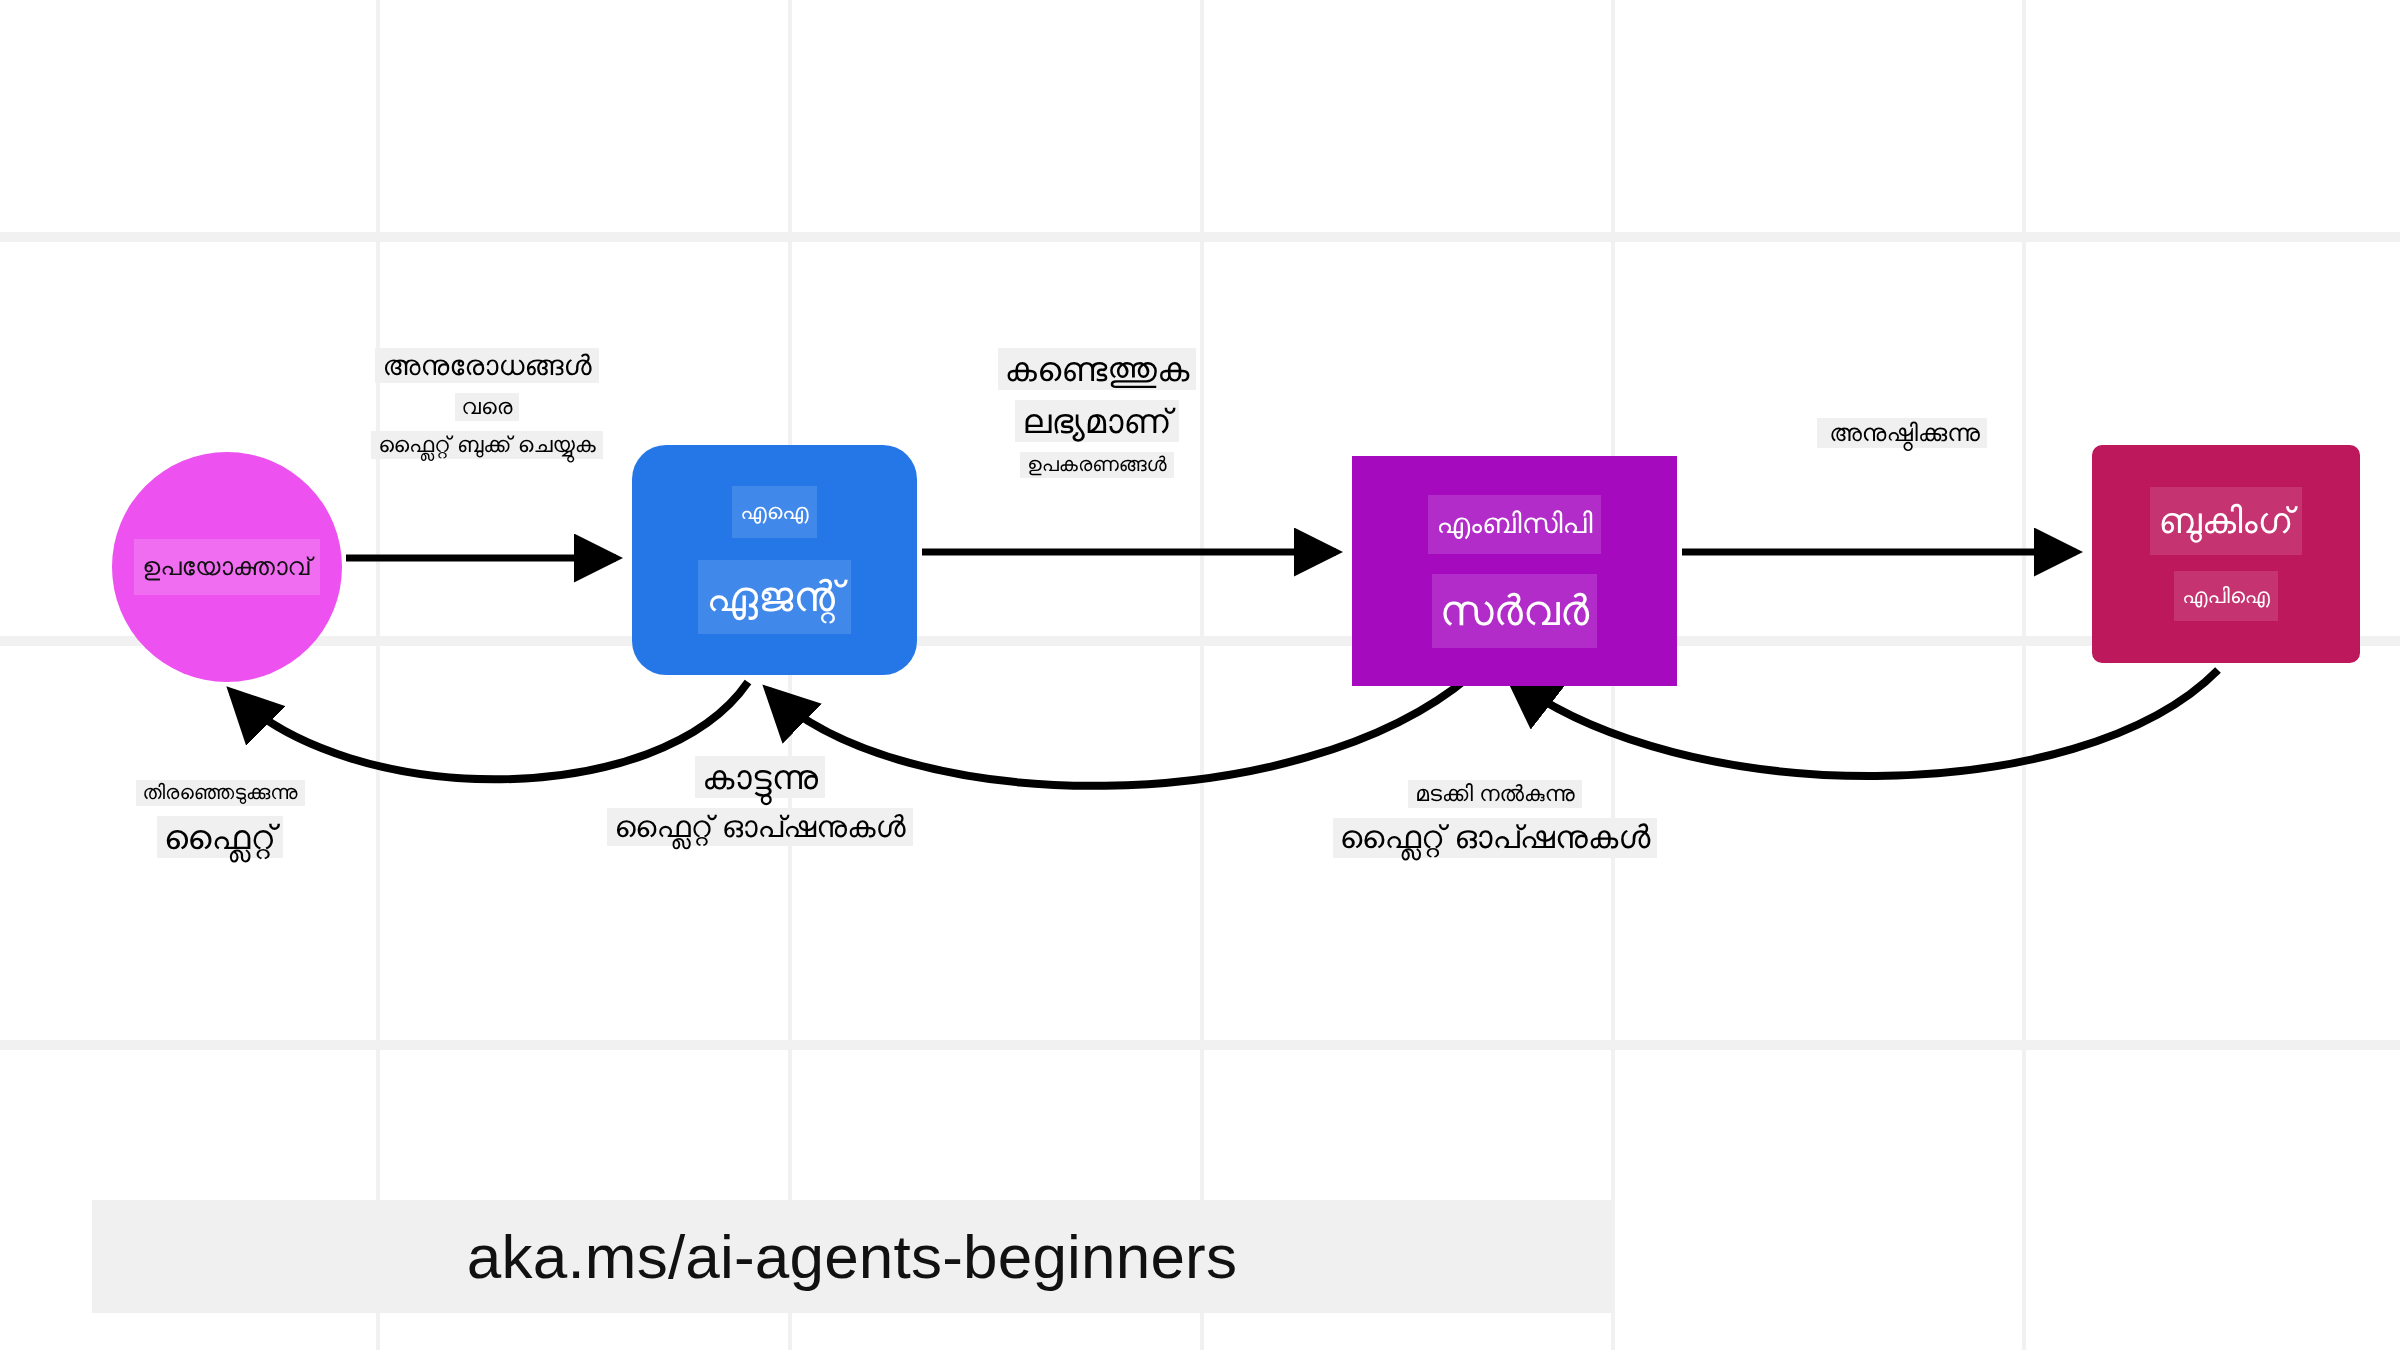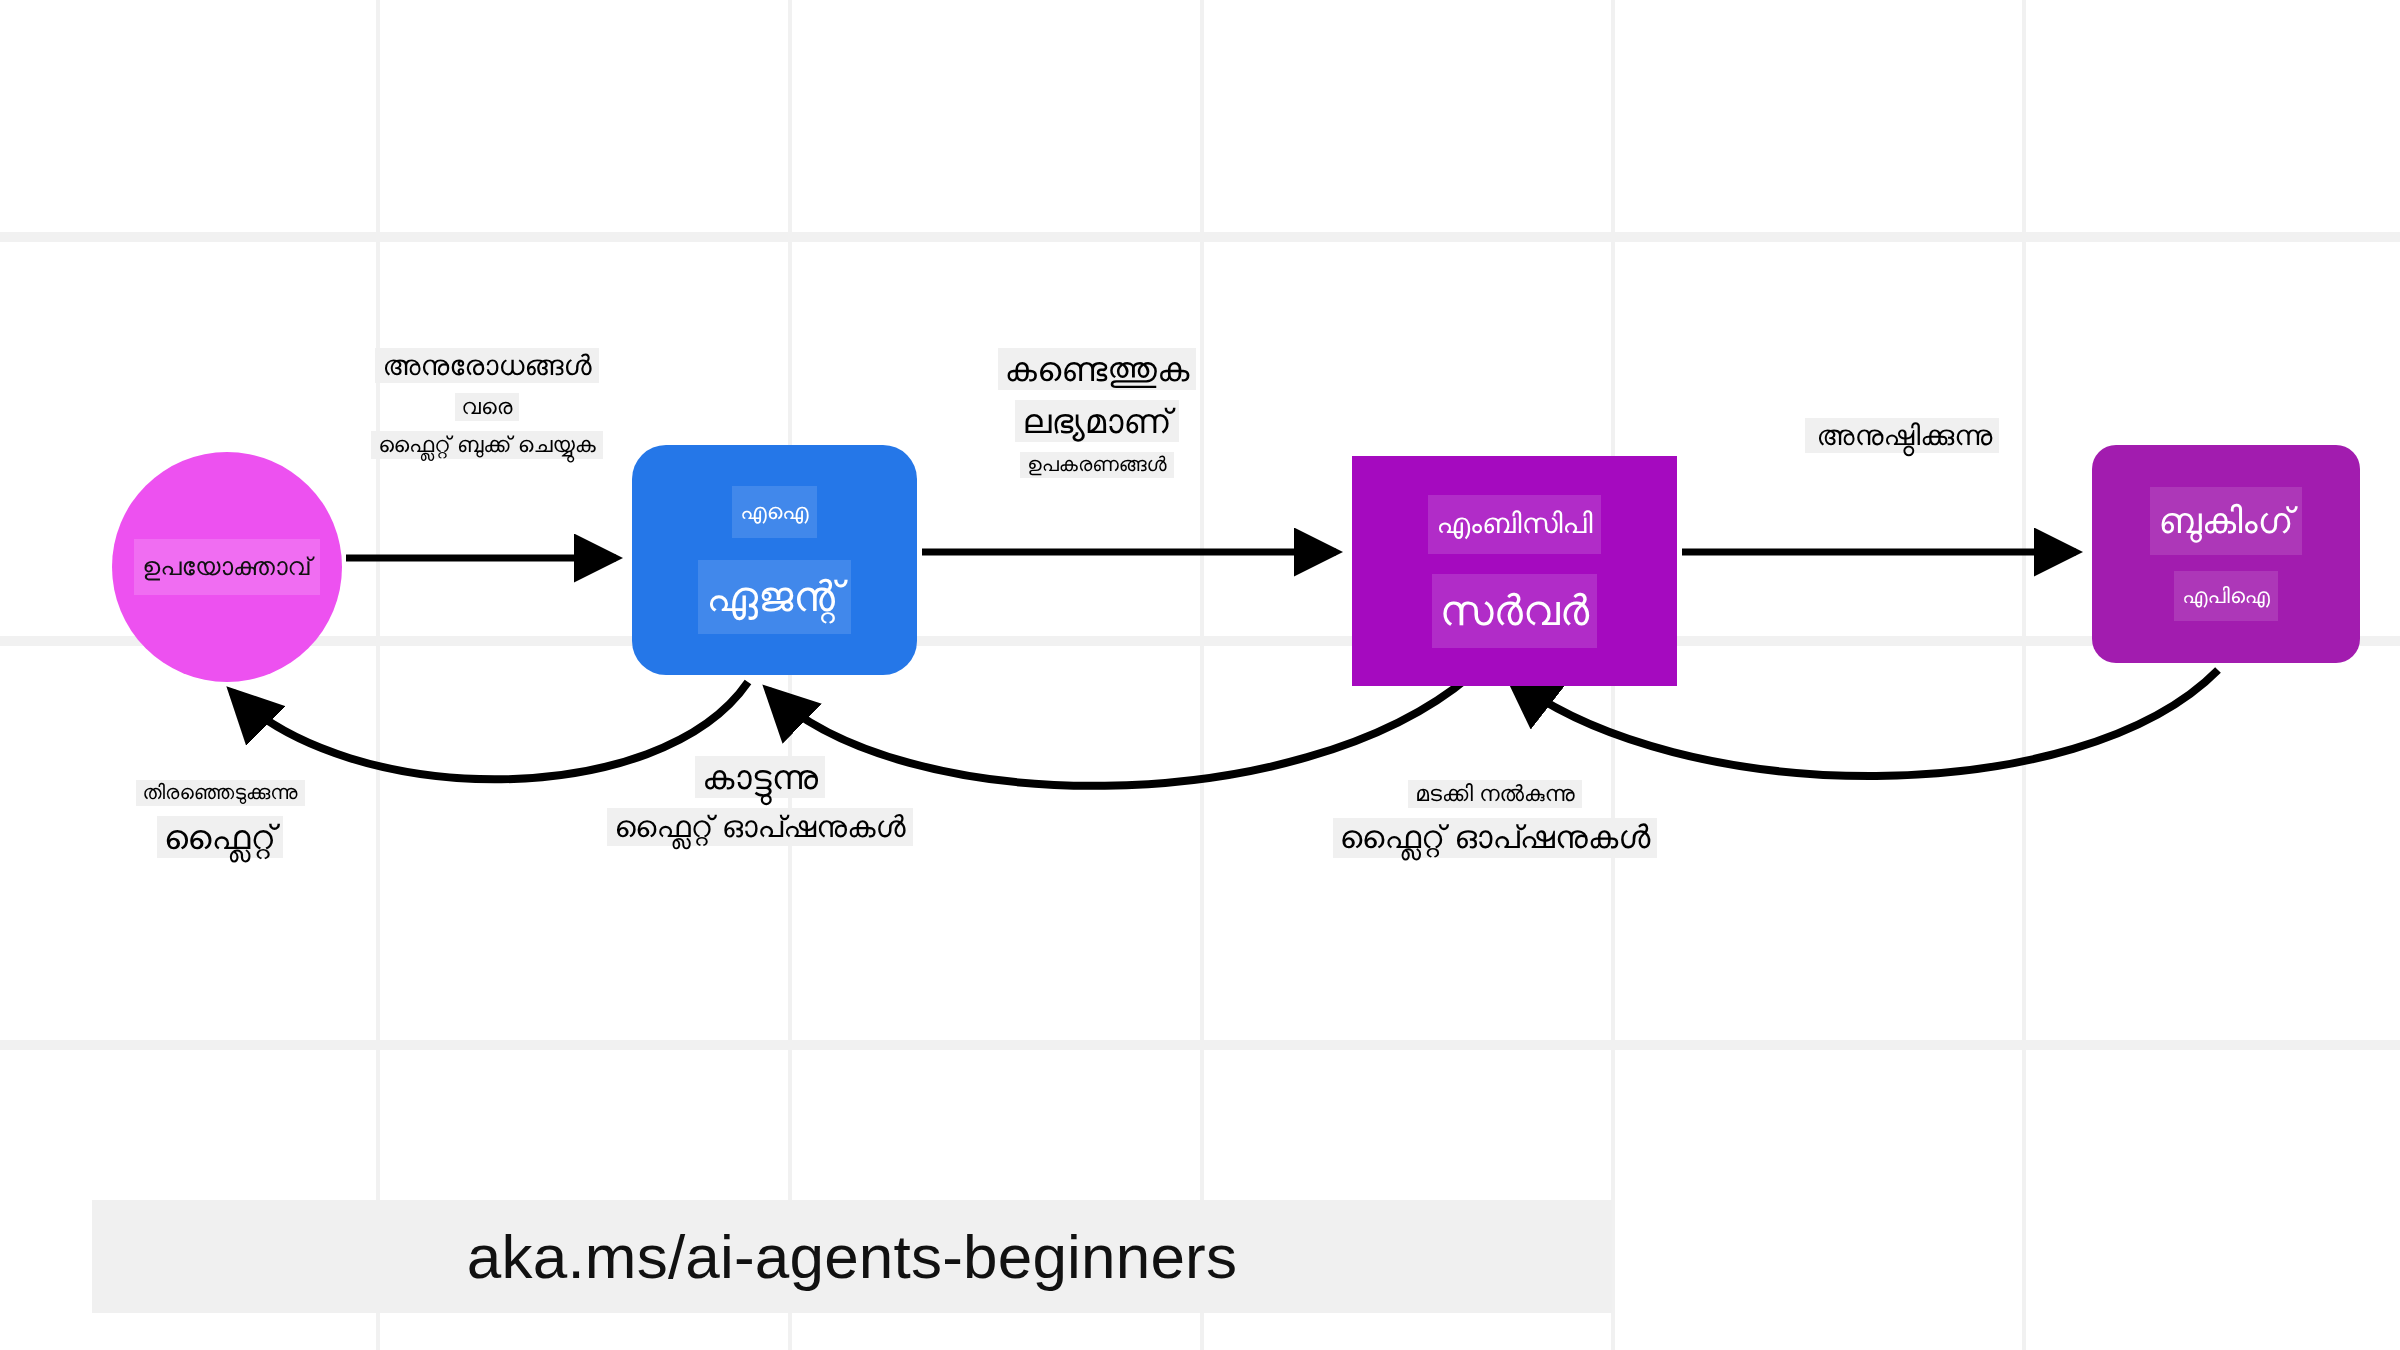--- a/index.html
+++ b/index.html
@@ -78,21 +78,21 @@
   #node-mcp{
     left:1352px; top:456px; width:325px; height:230px;
     border-radius:0; background:#a50abf;
   }
   #node-mcp .l1{ font-size:28px; color:#fff; background:rgba(255,255,255,.14);
                  margin-bottom:20px; }
   #node-mcp .l2{ font-size:42px; color:#fff; background:rgba(255,255,255,.14); }
 
   #node-booking{
     left:2092px; top:445px; width:268px; height:218px;
-    border-radius:24px; background:#a21caf;
+    border-radius:10px; background:#be185d;
   }
   #node-booking .l1{ font-size:36px; color:#fff; background:rgba(255,255,255,.12);
                      margin-bottom:16px; }
   #node-booking .l2{ font-size:21px; color:#fff; background:rgba(255,255,255,.12); }
 
   
   .elabel{ position:absolute; display:flex; flex-direction:column; align-items:center; }
   .elabel .chip + .chip{ margin-top:10px; }
 
   
@@ -102,21 +102,21 @@
   #lbl-e1 .r3{ font-size:22px; }
 
   
   #lbl-e2{ left:962px; top:348px; width:270px; }
   #lbl-e2 .r1{ font-size:34px; }
   #lbl-e2 .r2{ font-size:34px; }
   #lbl-e2 .r3{ font-size:20px; }
 
   
   #lbl-e3{ left:1742px; top:418px; width:320px; }
-  #lbl-e3 .r1{ font-size:28px;padding-left:12px; }
+  #lbl-e3 .r1{ font-size:24px;padding-left:12px; }
   #lbl-e3 .r2{ font-size:38px; }
 
   
   #lbl-r1{ left:115px; top:780px; width:210px; }
   #lbl-r1 .r1{ font-size:20px; }
   #lbl-r1 .r2{ font-size:34px; }
 
   
   #lbl-r2{ left:600px; top:756px; width:320px; }
   #lbl-r2 .r1{ font-size:34px; }

